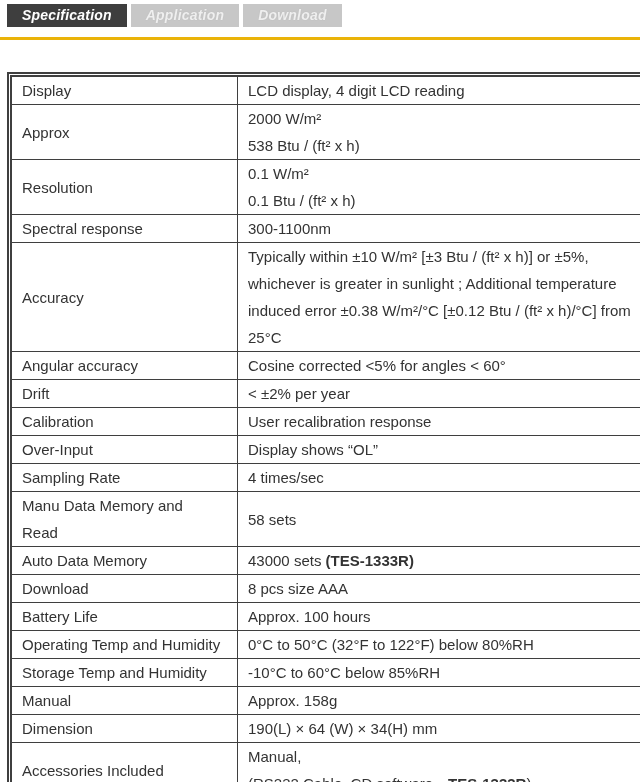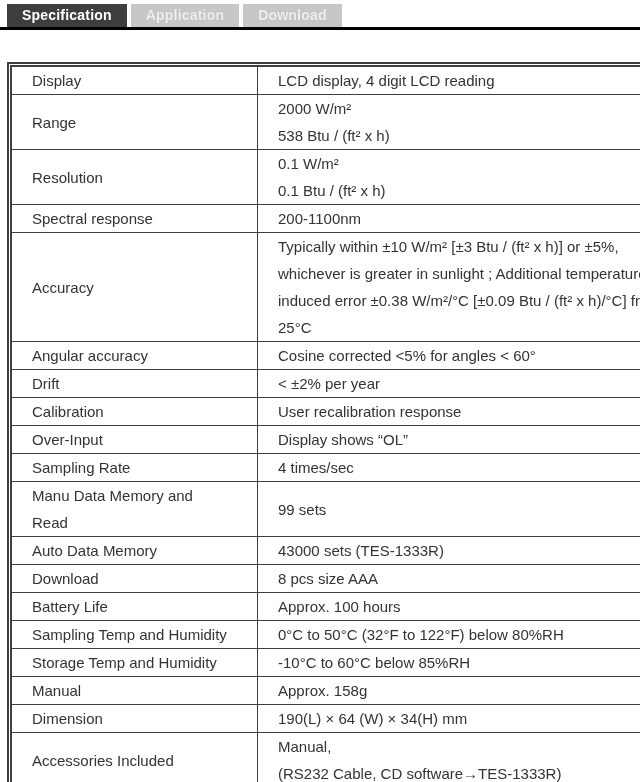--- a/index.html
+++ b/index.html
@@ -6,25 +6,26 @@
     margin: 0;
     padding: 0;
     width: 640px;
     height: 782px;
     overflow: hidden;
     background: #ffffff;
     font-family: "Liberation Sans", "DejaVu Sans", sans-serif;
   }
   
   .tabbar {
-    padding: 4px 0 0 7px;
-    border-bottom: 3px solid #000000;
+    padding: 4px 0 10px 7px;
+    border-bottom: 3px solid #eab308;
     height: 23px;
     box-sizing: content-box;
     white-space: nowrap;
+    font-style: italic;
   }
   .tab {
     display: inline-block;
     vertical-align: bottom;
     height: 23px;
     line-height: 23px;
     padding: 0 15px;
     margin-right: 4px;
     font-size: 14px;
     font-weight: bold;
@@ -50,62 +51,62 @@
     width: 700px;            
     table-layout: fixed;
     border-top: 5px double #3f3f3f;
     border-left: 5px double #3f3f3f;
     font-size: 15px;
     color: #333333;
   }
   table.spec td {
     border-right: 1px solid #3f3f3f;
     border-bottom: 1px solid #3f3f3f;
-    padding: 0 20px;
+    padding: 0 10px;
     line-height: 27px;
     vertical-align: middle;
     white-space: pre-line;
     overflow: hidden;
   }
   td.k { width: 205px; }     
-  td.v b { font-weight: normal; }
+  td.v b { font-weight: bold; }
 </style>
 </head>
 <body>
 
 <div class="tabbar">
   <span class="tab active">Specification</span><span class="tab inactive">Application</span><span class="tab inactive">Download</span>
 </div>
 
 <div class="spec-table-wrap">
   <table class="spec">
     <tbody>
       <tr>
         <td class="k">Display</td>
         <td class="v"><span>LCD display, 4 digit LCD reading</span><b></b><span></span></td>
       </tr>
       <tr>
-        <td class="k">Range</td>
+        <td class="k">Approx</td>
         <td class="v"><span>2000 W/m²
 538 Btu / (ft² x h)</span><b></b><span></span></td>
       </tr>
       <tr>
         <td class="k">Resolution</td>
         <td class="v"><span>0.1 W/m²
 0.1 Btu / (ft² x h)</span><b></b><span></span></td>
       </tr>
       <tr>
         <td class="k">Spectral response</td>
-        <td class="v"><span>200-1100nm</span><b></b><span></span></td>
+        <td class="v"><span>300-1100nm</span><b></b><span></span></td>
       </tr>
       <tr>
         <td class="k">Accuracy</td>
         <td class="v"><span>Typically within ±10 W/m² [±3 Btu / (ft² x h)] or ±5%,
 whichever is greater in sunlight ; Additional temperature
-induced error ±0.38 W/m²/°C [±0.09 Btu / (ft² x h)/°C] from
+induced error ±0.38 W/m²/°C [±0.12 Btu / (ft² x h)/°C] from
 25°C</span><b></b><span></span></td>
       </tr>
       <tr>
         <td class="k">Angular accuracy</td>
         <td class="v"><span>Cosine corrected &lt;5% for angles &lt; 60°</span><b></b><span></span></td>
       </tr>
       <tr>
         <td class="k">Drift</td>
         <td class="v"><span>&lt; ±2% per year</span><b></b><span></span></td>
       </tr>
@@ -117,36 +118,36 @@
         <td class="k">Over-Input</td>
         <td class="v"><span>Display shows “OL”</span><b></b><span></span></td>
       </tr>
       <tr>
         <td class="k">Sampling Rate</td>
         <td class="v"><span>4 times/sec</span><b></b><span></span></td>
       </tr>
       <tr>
         <td class="k">Manu Data Memory and
 Read</td>
-        <td class="v"><span>99 sets</span><b></b><span></span></td>
+        <td class="v"><span>58 sets</span><b></b><span></span></td>
       </tr>
       <tr>
         <td class="k">Auto Data Memory</td>
         <td class="v"><span>43000 sets </span><b>(TES-1333R)</b><span></span></td>
       </tr>
       <tr>
         <td class="k">Download</td>
         <td class="v"><span>8 pcs size AAA</span><b></b><span></span></td>
       </tr>
       <tr>
         <td class="k">Battery Life</td>
         <td class="v"><span>Approx. 100 hours</span><b></b><span></span></td>
       </tr>
       <tr>
-        <td class="k">Sampling Temp and Humidity</td>
+        <td class="k">Operating Temp and Humidity</td>
         <td class="v"><span>0°C to 50°C (32°F to 122°F)  below 80%RH</span><b></b><span></span></td>
       </tr>
       <tr>
         <td class="k">Storage Temp and Humidity</td>
         <td class="v"><span>-10°C to 60°C  below 85%RH</span><b></b><span></span></td>
       </tr>
       <tr>
         <td class="k">Manual</td>
         <td class="v"><span>Approx. 158g</span><b></b><span></span></td>
       </tr>

